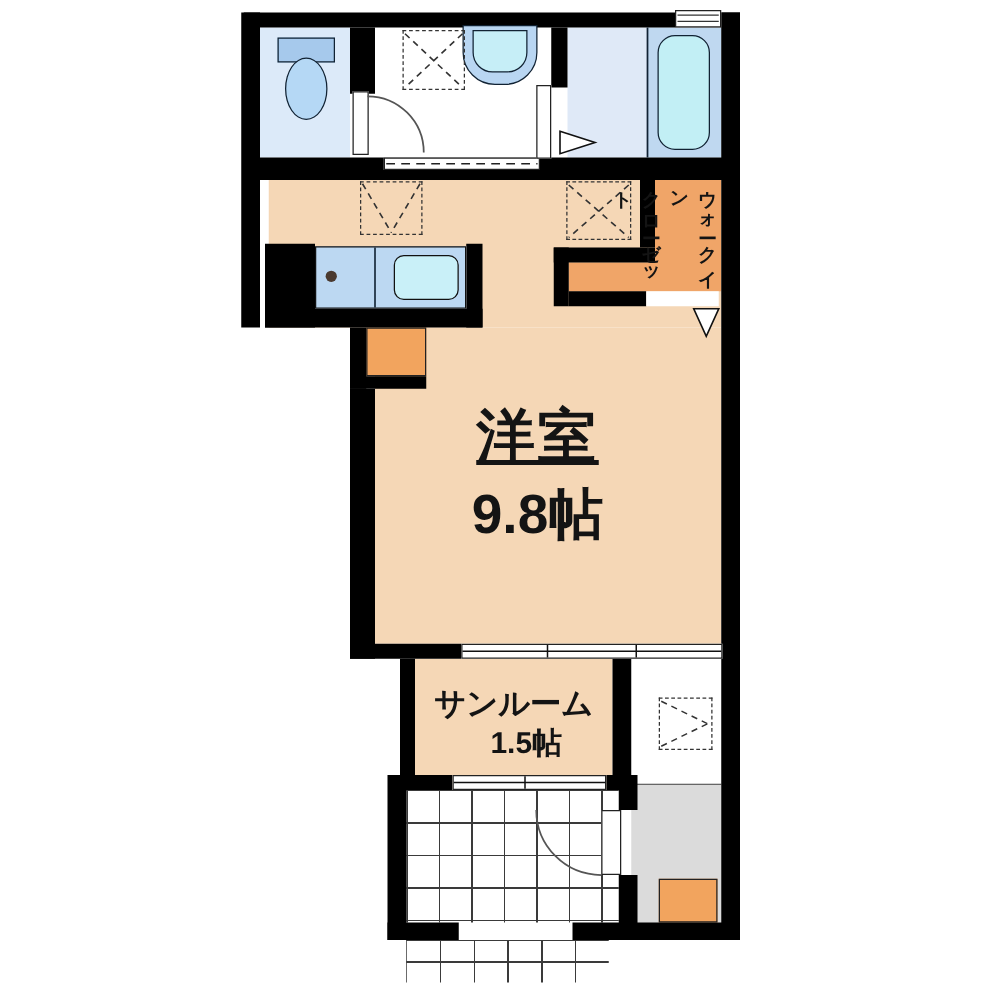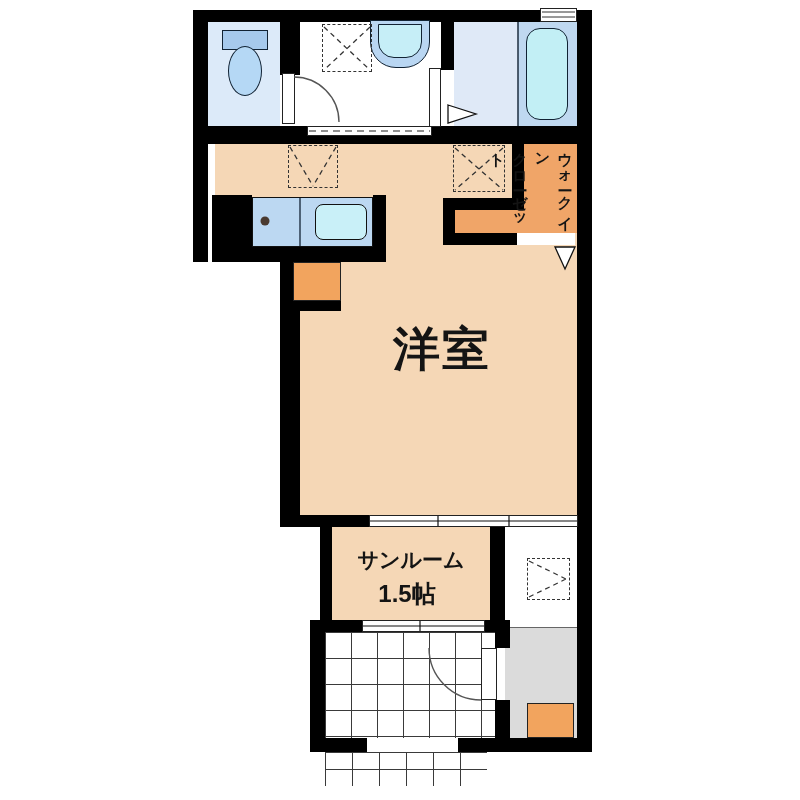--- a/index.html
+++ b/index.html
@@ -30,21 +30,21 @@
   .grid{background-color:#fff;
     background-image:repeating-linear-gradient(to right,#3a3a3a 0 1px,transparent 1px 26px),
                      repeating-linear-gradient(to bottom,#3a3a3a 0 1px,transparent 1px 26px);}
   .grid-out{background-color:#fff;
     background-image:repeating-linear-gradient(to right,#3a3a3a 0 1px,transparent 1px 27px),
                      repeating-linear-gradient(to bottom,#3a3a3a 0 1px,transparent 1px 17px);}
   
   .lbl{color:#141414;font-weight:bold;text-align:center;white-space:nowrap;}
   .lbl-main{font-size:47px;letter-spacing:2px;}
   .lbl-main-size{font-size:44px;}
-  .lbl-sun{font-size:21px;}
+  .lbl-sun{font-size:25px;}
   .lbl-sun-size{font-size:24px;}
   .lbl-genkan{font-size:30px;letter-spacing:2px;}
   .lbl-wic{writing-mode:vertical-rl;font-size:15px;font-weight:bold;color:#141414;
            line-height:1.5;letter-spacing:3px;text-align:left;}
   svg{position:absolute;left:0;top:0;pointer-events:none;}
 </style>
 </head>
 <body>
 
 <div class="plan">
@@ -135,21 +135,22 @@
     <path d="M309 131 H430" stroke="#222" stroke-width="1.2" stroke-dasharray="7 5" fill="none"></path>
     <path d="M370 521 H577 M438 516 V526 M509 516 V526" stroke="#111" stroke-width="1.2" fill="none"></path>
     <path d="M363 626 H484 M420 621 V631" stroke="#111" stroke-width="1.2" fill="none"></path>
     <path d="M542 12 H575 M542 17 H575" stroke="#333" stroke-width="1" fill="none"></path>
 
     <path d="M518 22 V126" stroke="#123" stroke-width="1.4"></path>
     <path d="M300 198 V246" stroke="#123" stroke-width="1.3"></path>
     <circle cx="265" cy="221" r="4.5" fill="#4A3A30"></circle>
   </svg>
 
-  <div class="abs lbl lbl-main" style="left:332px;top:318px;width:220px;">洋室</div>
+  <div class="abs lbl lbl-main" style="left:320px;top:318px;width:220px;text-decoration:underline;">洋室</div>
+  <div class="abs lbl lbl-main-size" style="left:320px;top:382px;width:220px;">9.8帖</div>
   <div class="abs lbl lbl-sun" style="left:332px;top:546px;width:158px;">サンルーム</div>
-  <div class="abs lbl lbl-sun-size" style="left:317px;top:578px;width:180px;">1.5帖</div>
+  <div class="abs lbl lbl-sun-size" style="left:331px;top:578px;width:180px;">1.5帖</div>
   <div class="abs lbl-wic" style="left:528px;top:142px;width:48px;height:95px;">
     <span>ウォークイン</span><br>
     <span>クローゼット</span>
   </div>
 
 </div>
 
 </body></html>

